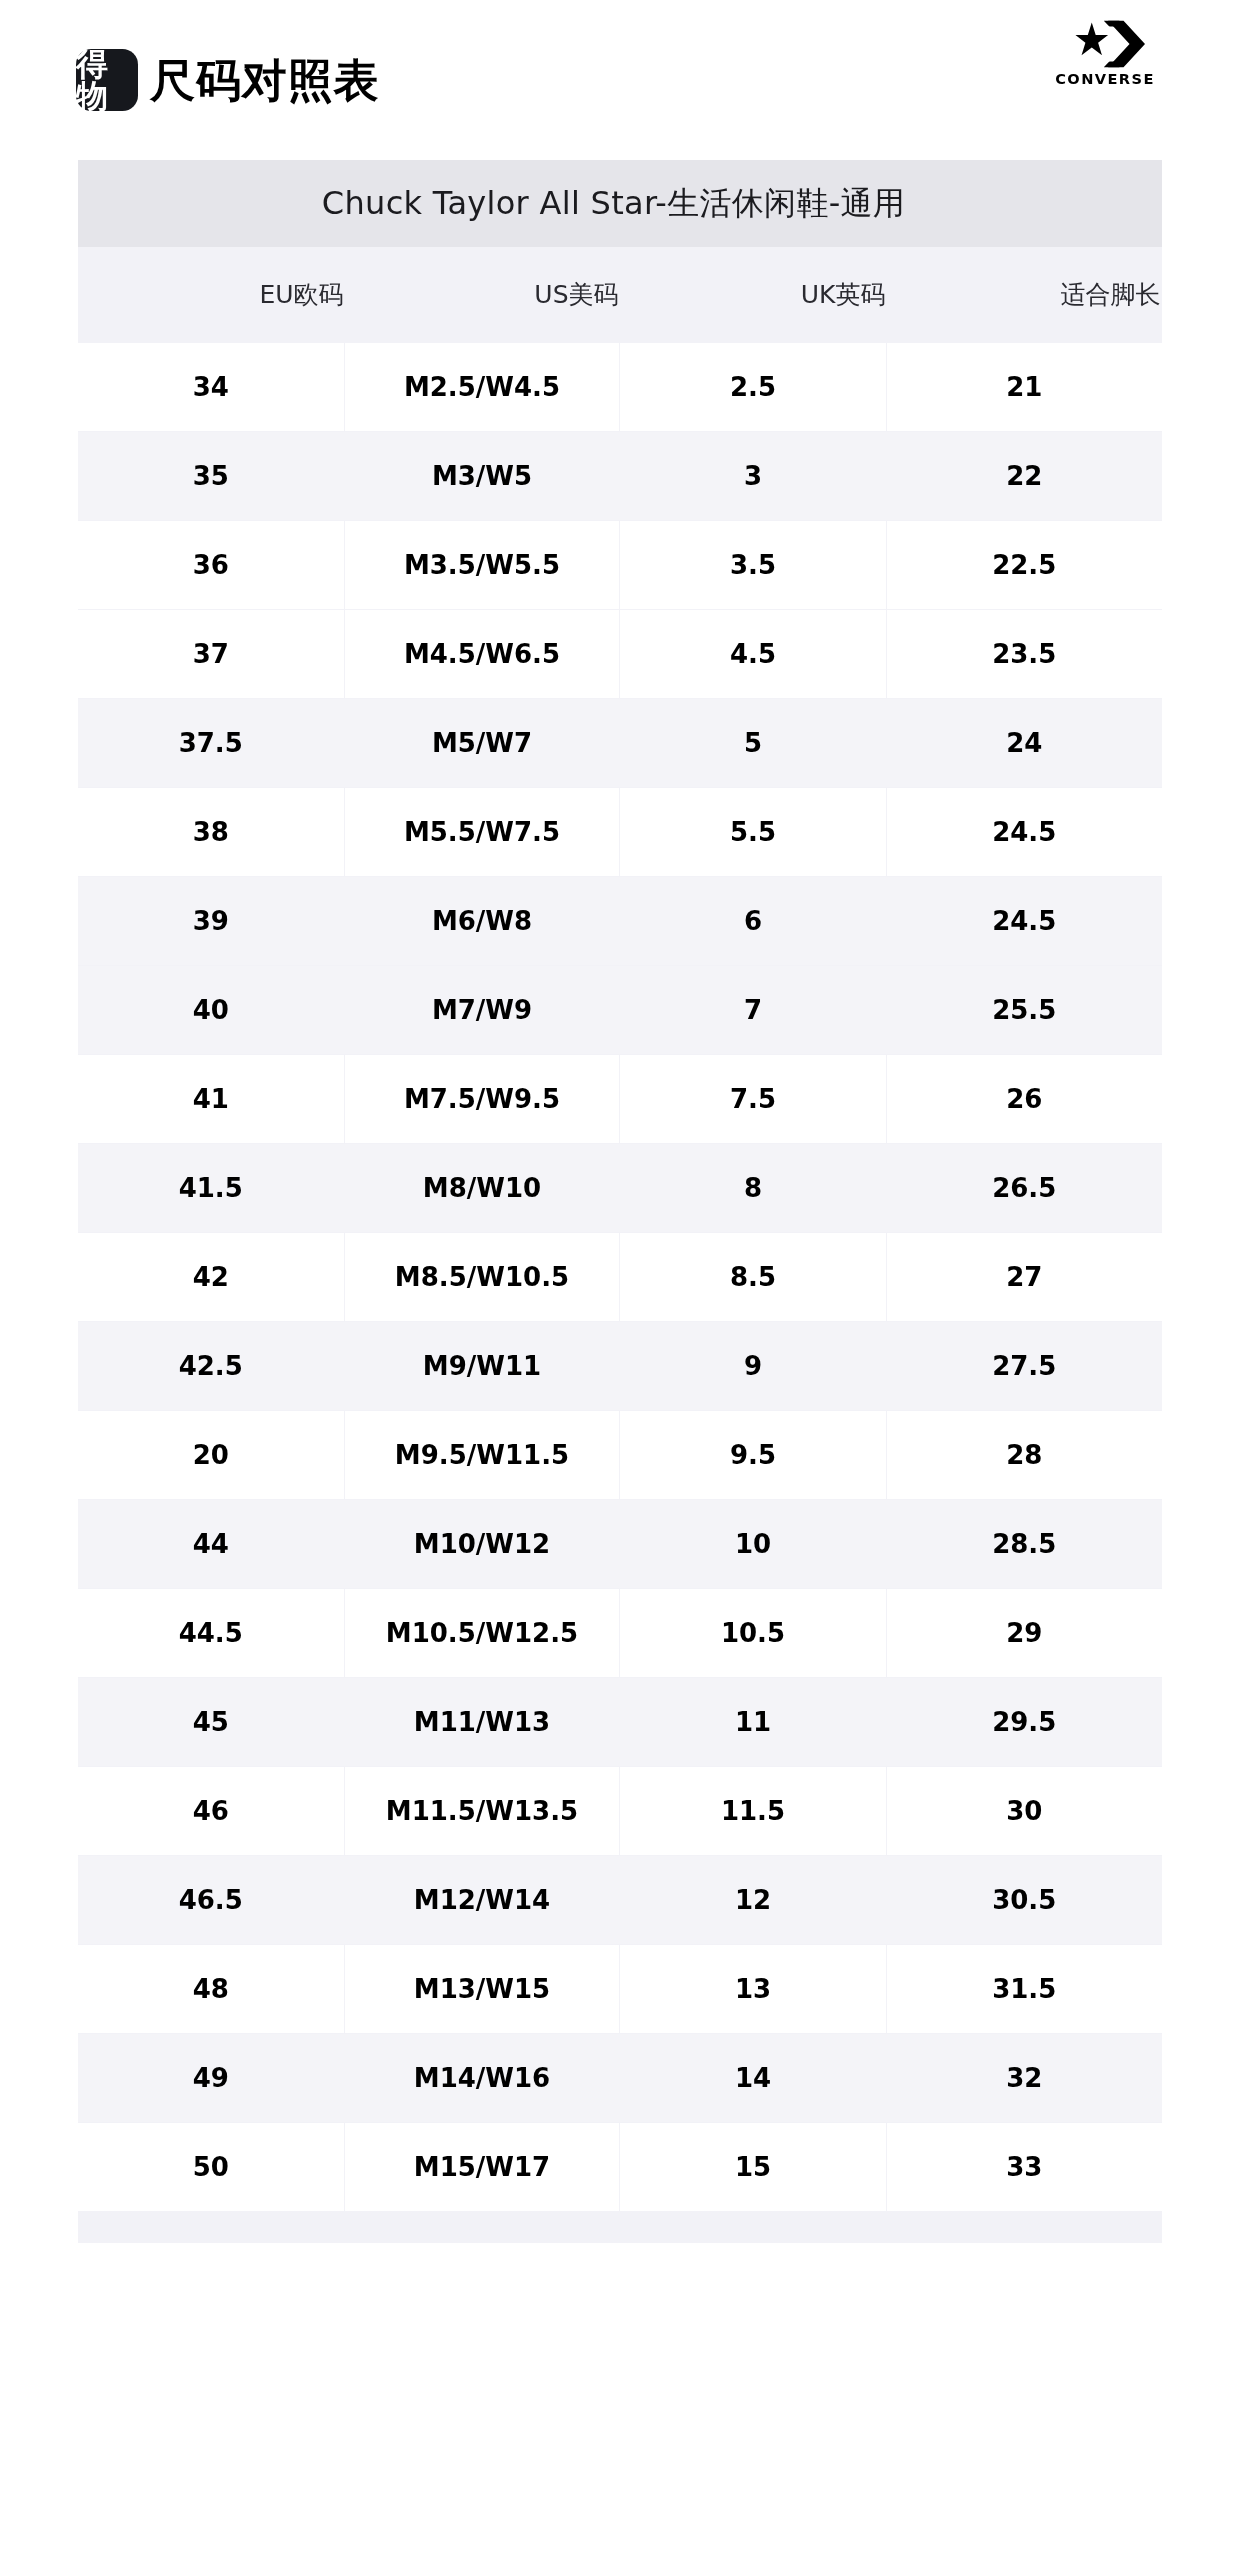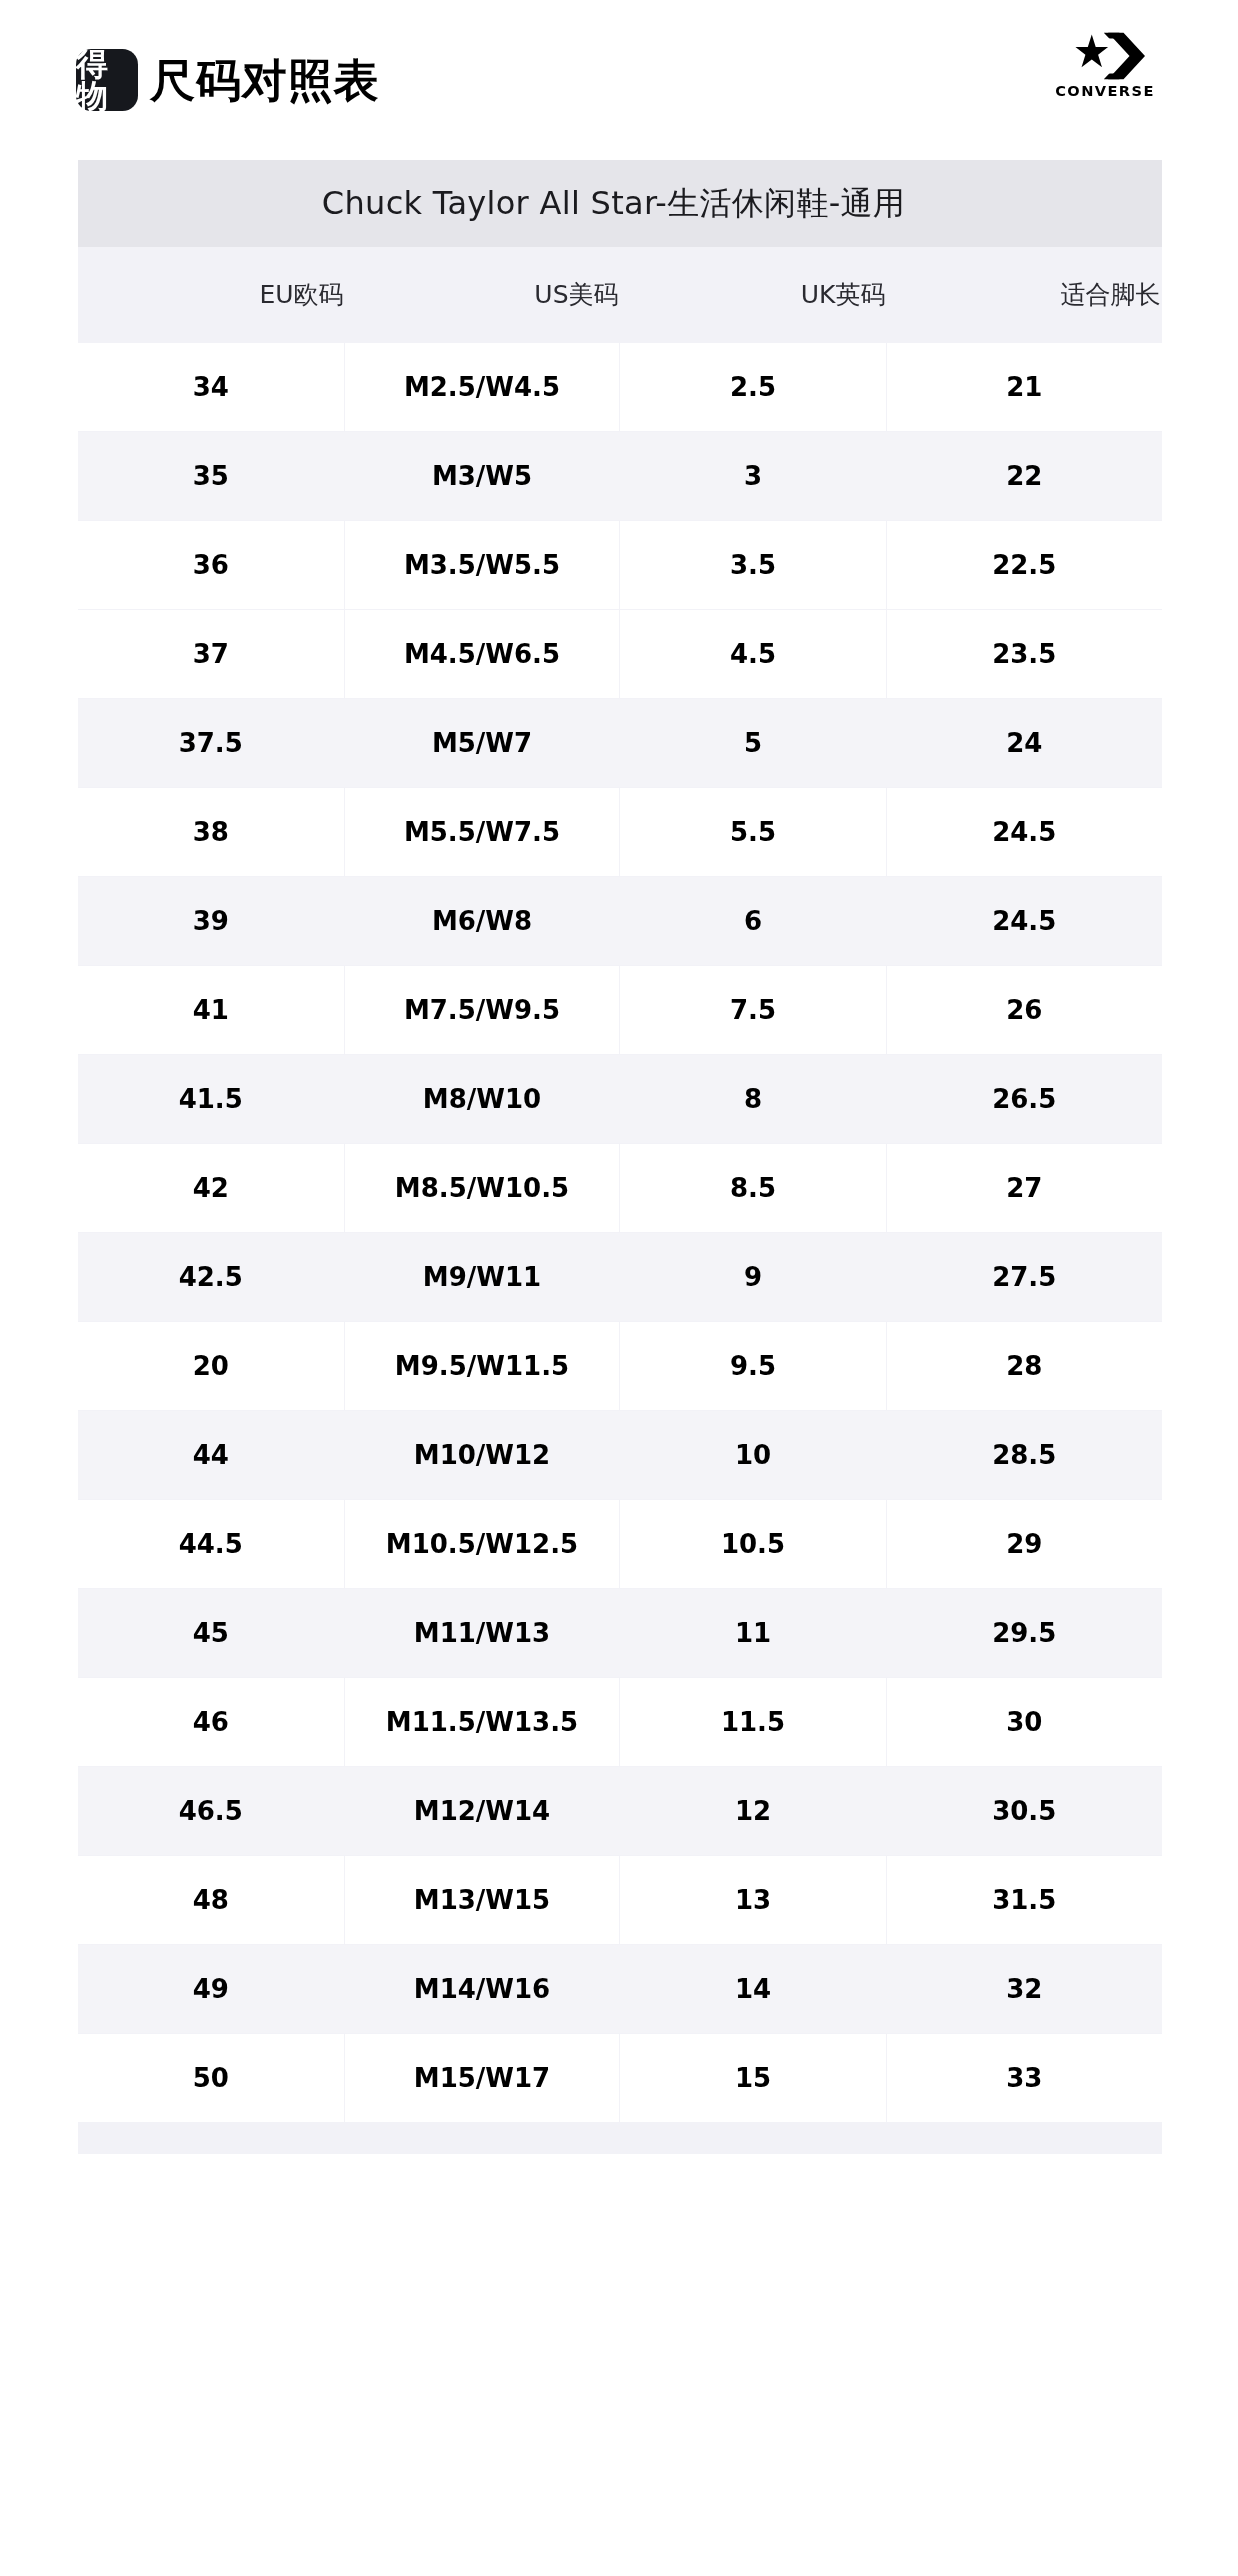--- a/index.html
+++ b/index.html
@@ -56,21 +56,21 @@
     font-weight: 700;
     color: #000000;
     letter-spacing: 0.9px;
     line-height: 1;
     white-space: nowrap;
     font-family: "DejaVu Sans", "Liberation Sans", sans-serif;
   }
   .converse-logo {
     position: absolute;
     right: 74px;
-    top: 31px;
+    top: 19px;
     width: 120px;
     display: flex;
     flex-direction: column;
     align-items: center;
     gap: 2.6px;
   }
   .converse-mark {
     width: 79px;
     height: 50px;
     display: block;
@@ -222,20 +222,26 @@
             <td>M5.5/W7.5</td>
             <td>5.5</td>
             <td>24.5</td>
           </tr>
           <tr class="alt">
             <td>39</td>
             <td>M6/W8</td>
             <td>6</td>
             <td>24.5</td>
           </tr>
+          <tr class="alt">
+            <td>40</td>
+            <td>M7/W9</td>
+            <td>7</td>
+            <td>25.5</td>
+          </tr>
           <tr>
             <td>41</td>
             <td>M7.5/W9.5</td>
             <td>7.5</td>
             <td>26</td>
           </tr>
           <tr class="alt">
             <td>41.5</td>
             <td>M8/W10</td>
             <td>8</td>

